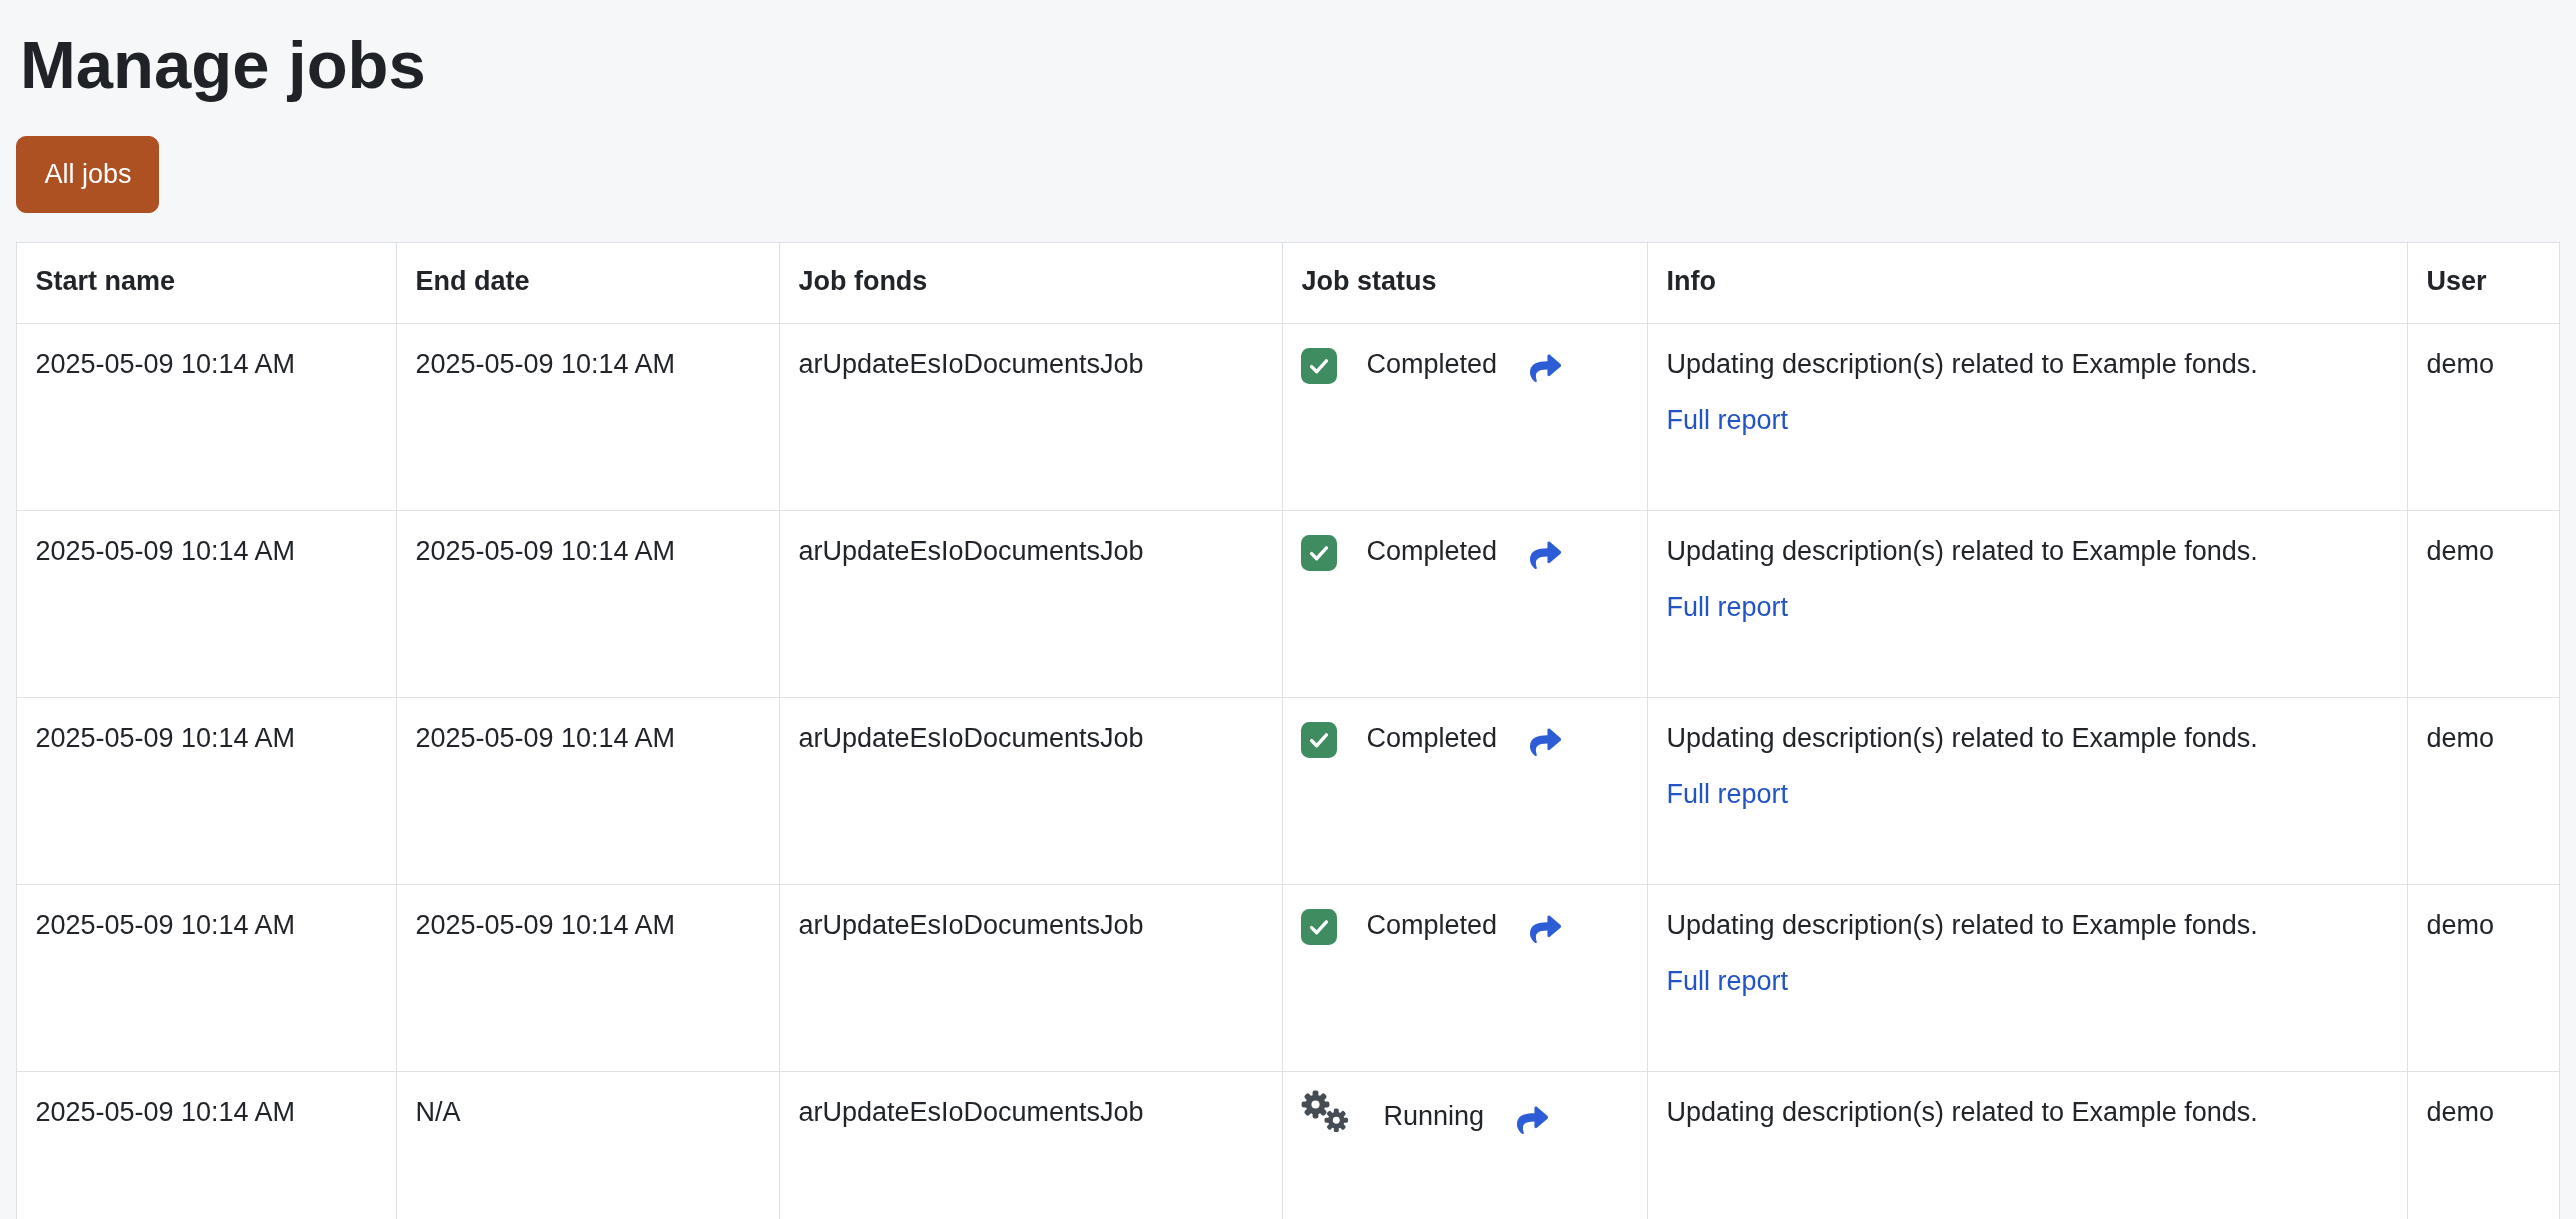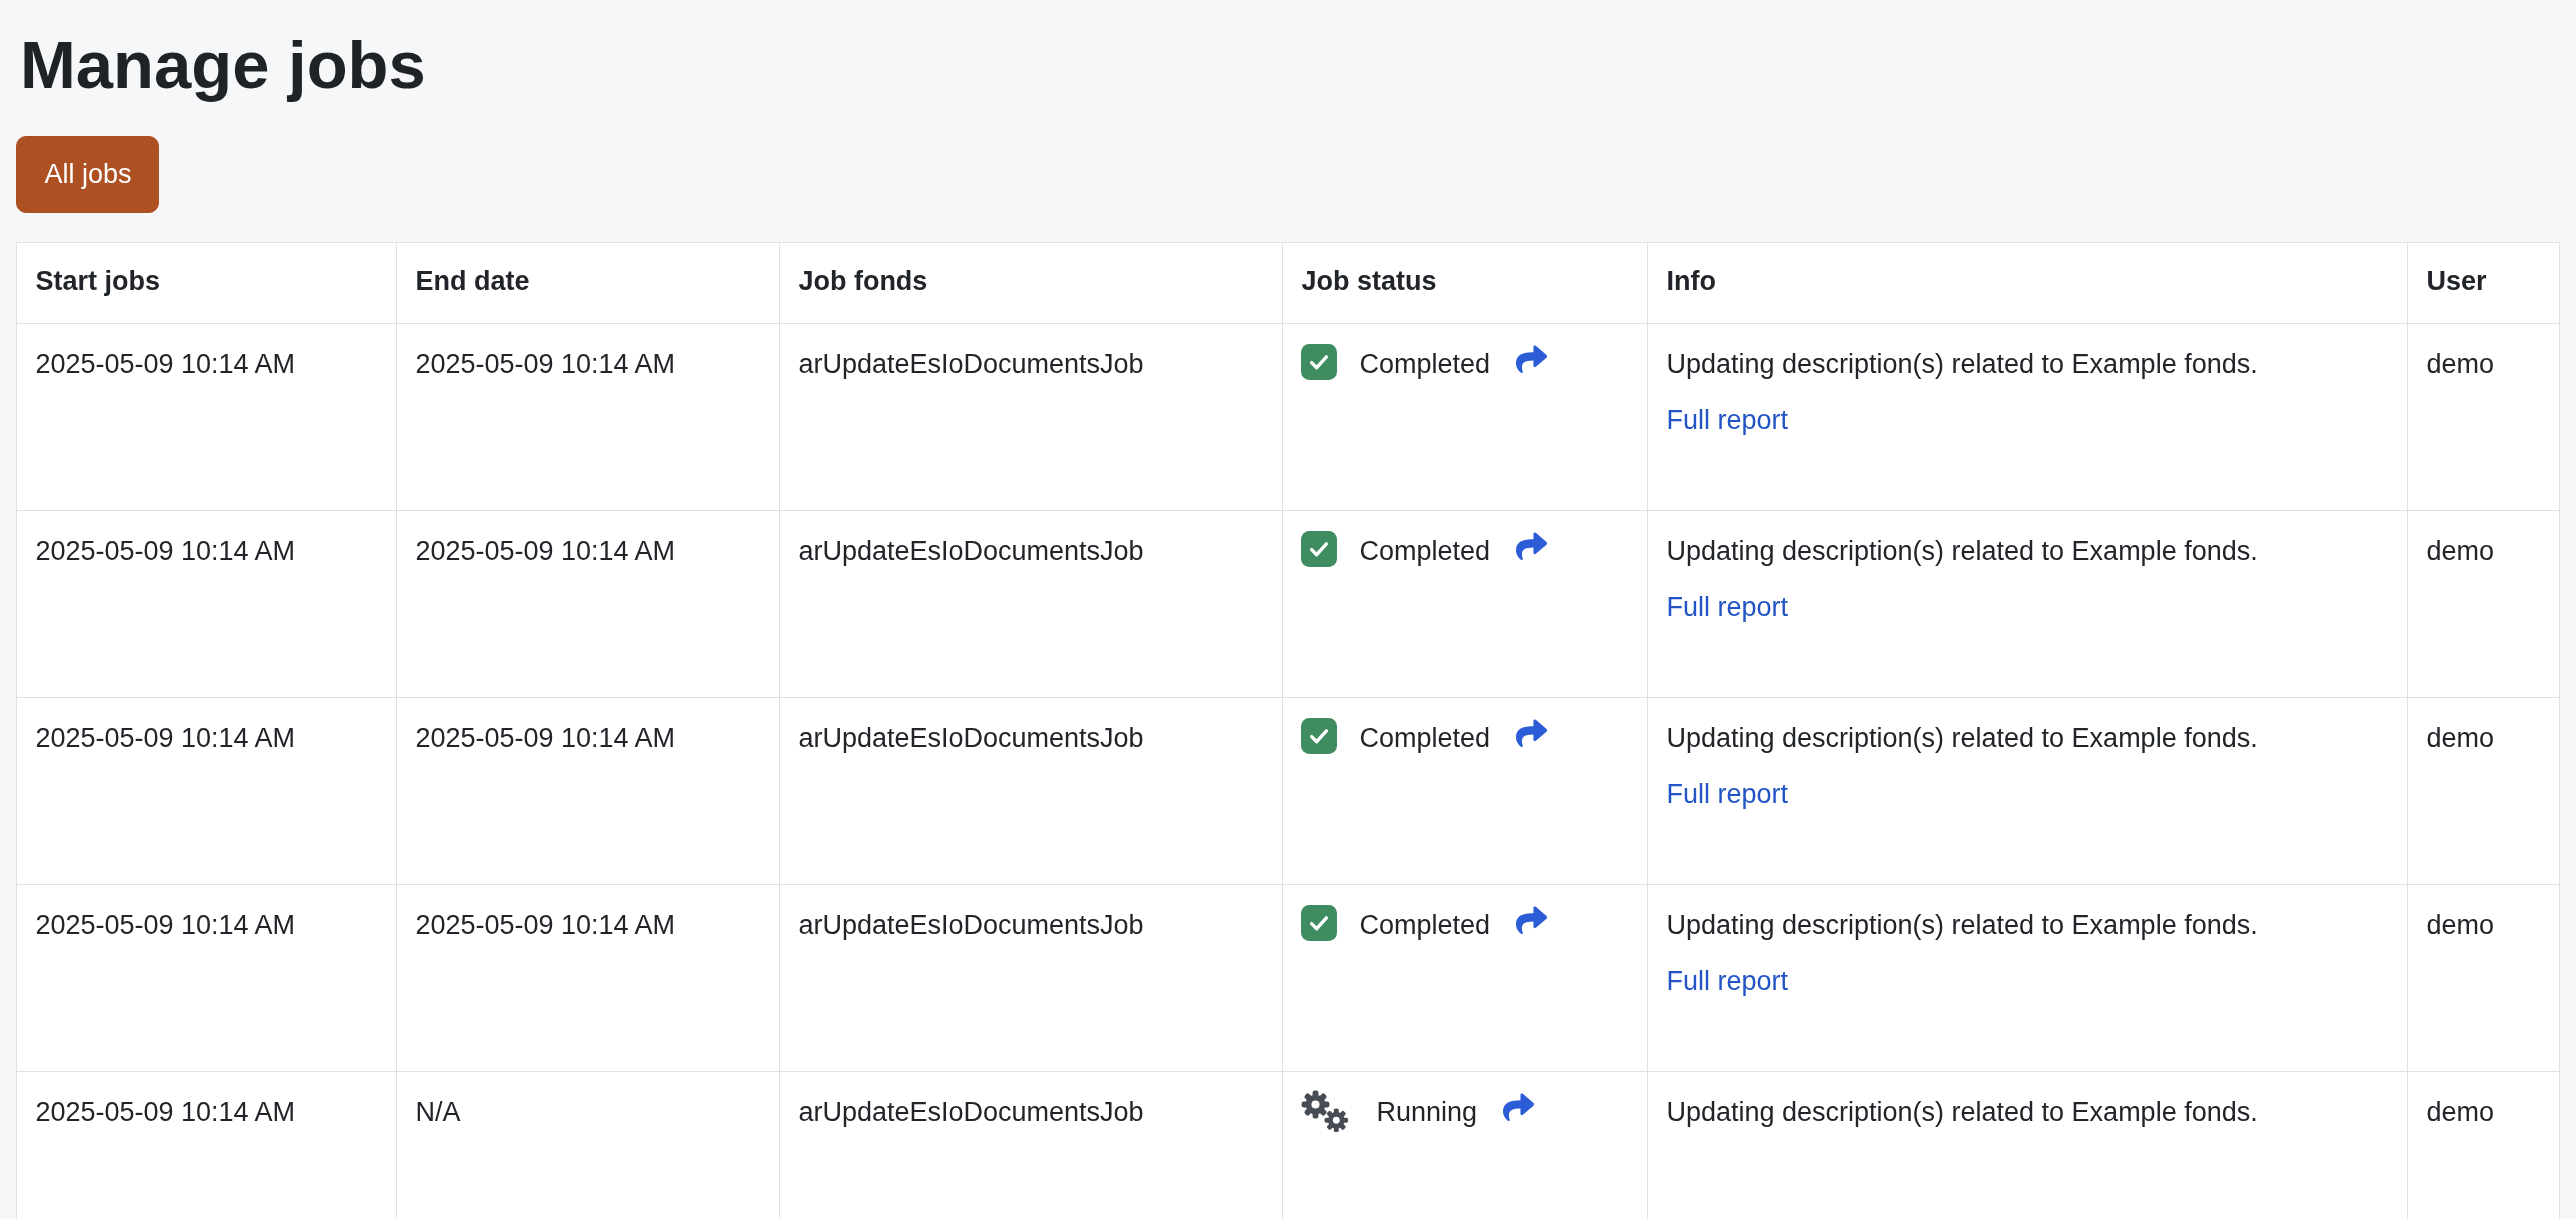--- a/index.html
+++ b/index.html
@@ -38,21 +38,21 @@
     background:#ffffff;font-size:27px;
   }
   th,td{
     border:1.8px solid var(--border);
     text-align:left;vertical-align:top;
     padding:20px 18px 22px;line-height:40px;font-weight:400;
     overflow:hidden;
   }
   th{font-weight:700;padding:18px 18px;line-height:40px;height:44px}
   td{height:144px}
-  .status{display:flex;align-items:flex-start;gap:22px;line-height:40px}
+  .status{display:flex;align-items:flex-end;gap:29px;line-height:40px}
   .check-badge{
     width:36px;height:36px;flex:0 0 auto;
     background:var(--success);border-radius:8.2px;
     display:inline-flex;align-items:center;justify-content:center;
   }
   .check-badge svg{width:24px;height:24px}
   .gears{position:relative;width:53px;height:44px;flex:0 0 auto}
   .gear{position:absolute}
   .gear .body{fill:var(--gear)}
   .gear .hole{fill:#ffffff}
@@ -77,21 +77,21 @@
     <colgroup>
       <col style="width:380px">
       <col style="width:383px">
       <col style="width:503px">
       <col style="width:365px">
       <col style="width:760px">
       <col style="width:152px">
     </colgroup>
     <thead>
       <tr>
-        <th>Start jobs</th>
+        <th>Start name</th>
         <th>End date</th>
         <th>Job fonds</th>
         <th>Job status</th>
         <th>Info</th>
         <th>User</th>
       </tr>
     </thead>
     <tbody id="jobs-tbody">
   <tr>
     <td class="f-start">2025-05-09 10:14 AM</td>

